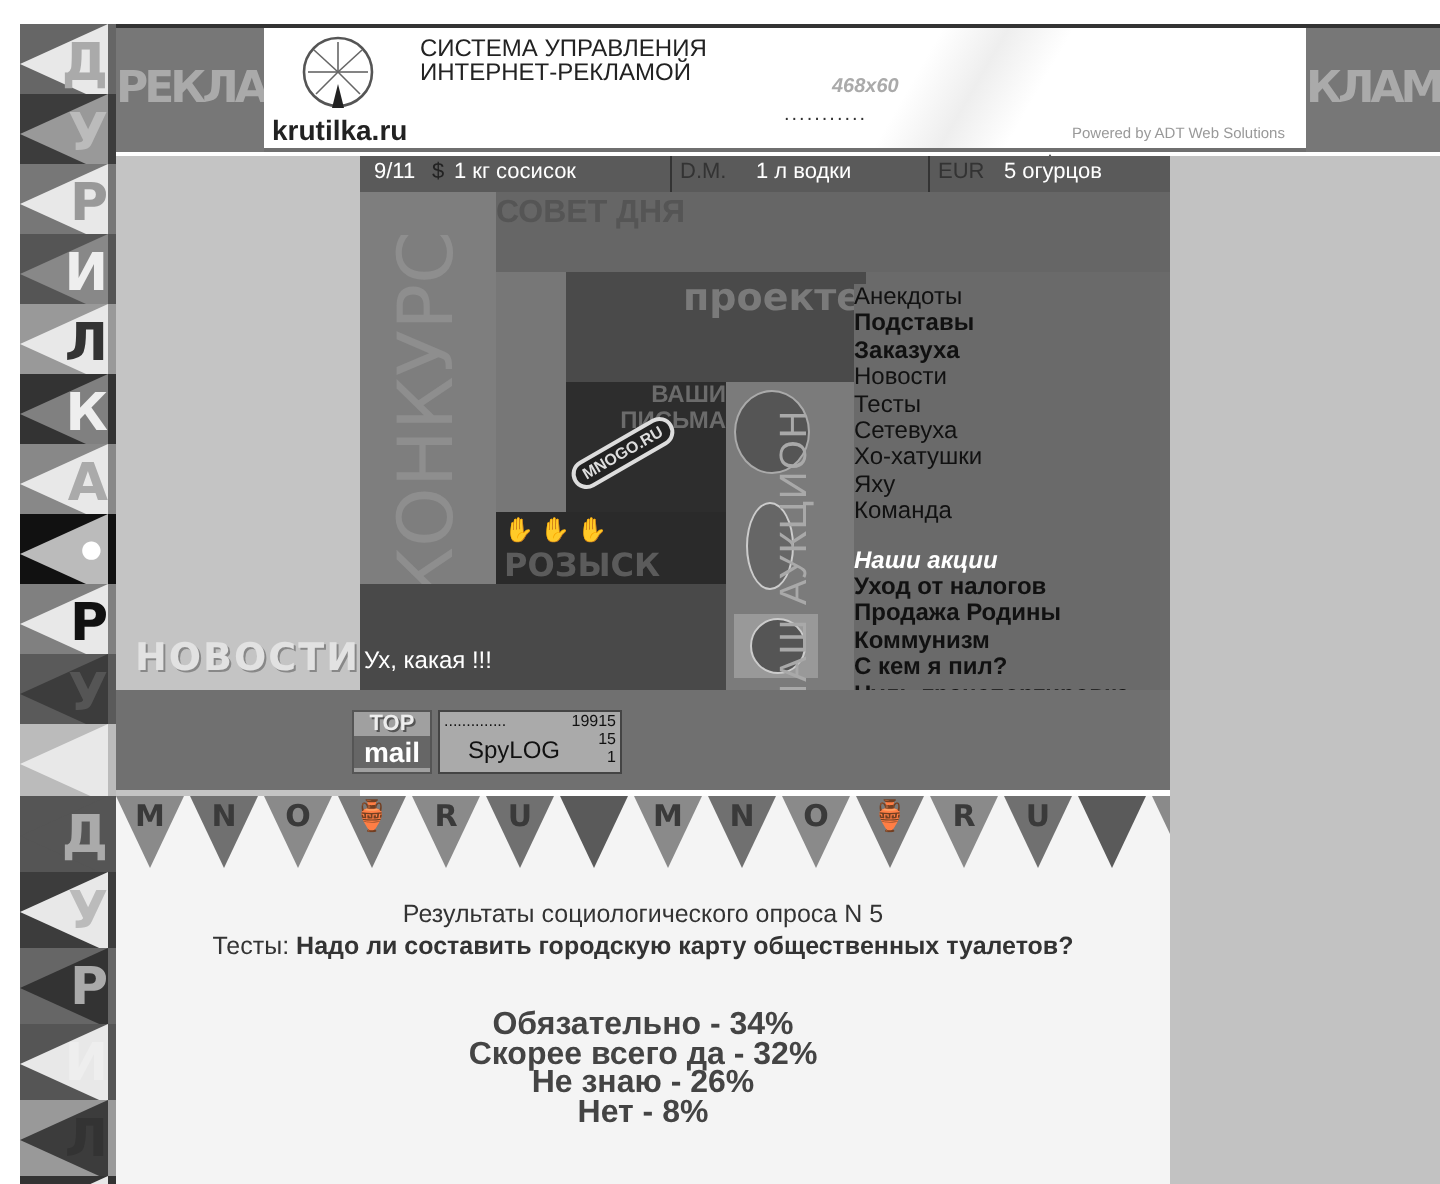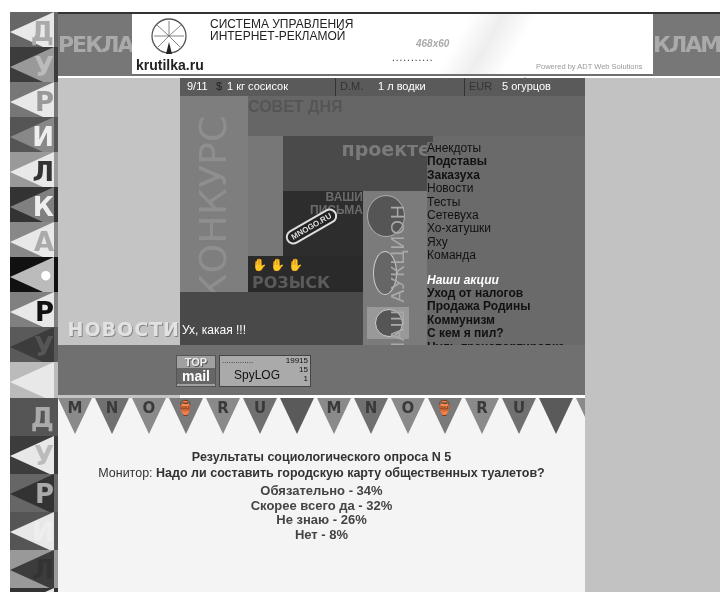--- a/index.html
+++ b/index.html
@@ -276,24 +276,24 @@
     <div class="flag-letter" style="left: 407px;">R</div>
     <div class="flag" style="left: 444px; border-top-color: rgb(112, 112, 112);"></div>
     <div class="flag-letter" style="left: 444px;">U</div>
     <div class="flag" style="left: 481px; border-top-color: rgb(90, 90, 90);"></div>
     <div class="flag-letter" style="left: 481px;"></div>
     <div class="flag" style="left: 518px; border-top-color: rgb(138, 138, 138);"></div>
     <div class="flag-letter" style="left: 518px;">M</div>
   </div>
 
 <div id="poll" class="abs">
-  <div style="margin-top:12px;font-weight:bold;font-size:12.5px;">Результаты социологического опроса N 5</div>
+  <div style="margin-top:12px;font-weight:normal;font-size:12.5px;">Результаты социологического опроса N 5</div>
   <div style="font-size:12.5px;margin-top:2px;">
-    <span>Монитор:</span>
+    <span>Тесты:</span>
     <b>Надо ли составить городскую карту общественных туалетов?</b>
   </div>
-  <div id="poll-results" style="margin-top:4px;font-weight:bold;font-size:13px;line-height:14.5px;color:#444;">
+  <div id="poll-results" style="margin-top:26px;font-weight:bold;font-size:16px;line-height:14.5px;color:#444;">
       <div>Обязательно - 34%</div>
       <div>Скорее всего да - 32%</div>
       <div>Не знаю - 26%</div>
       <div>Нет - 8%</div>
     </div>
 </div>
 
 </body></html>

